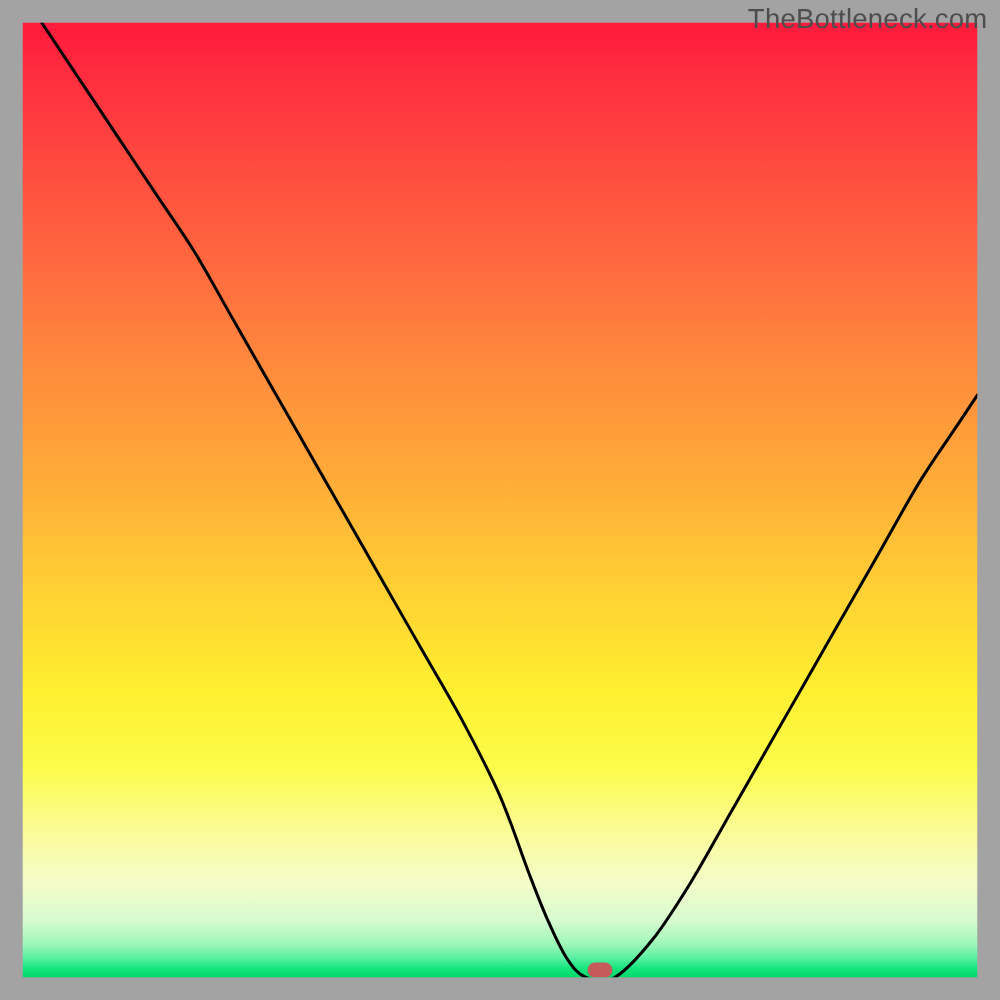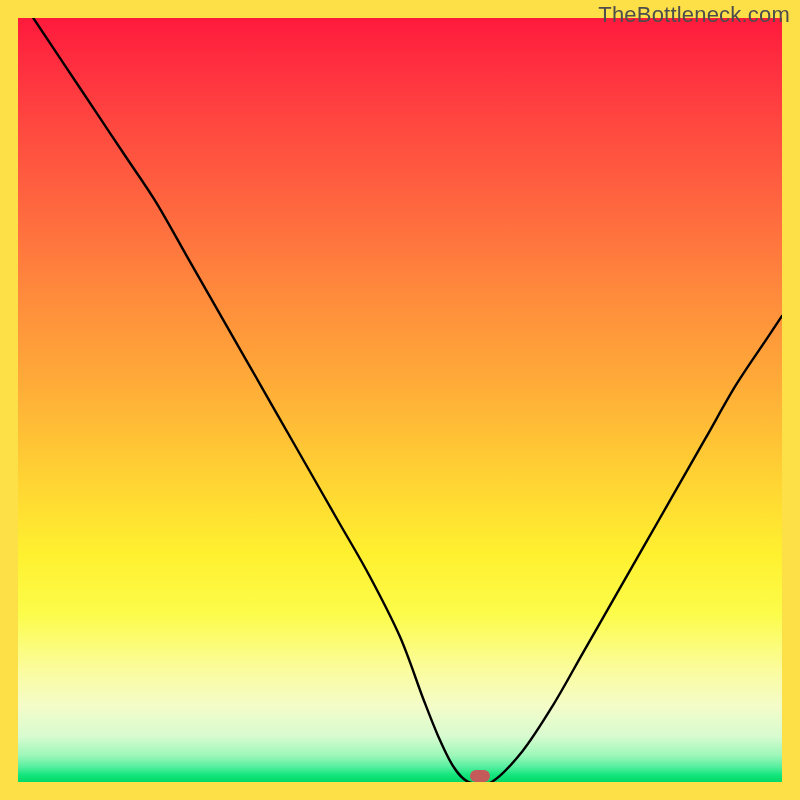--- a/index.html
+++ b/index.html
@@ -8,21 +8,21 @@
     width: 800px;
     height: 800px;
     background: #000;
     overflow: hidden;
     font-family: Arial, Helvetica, sans-serif;
   }
   .frame {
     position: relative;
     width: 800px;
     height: 800px;
-    background: #fde047;
+    background: #a3a3a3;
   }
   .watermark {
     position: absolute;
     top: 2px;
     right: 10px;
     color: #4d4d4d;
     font-size: 22px;
     font-weight: 500;
     letter-spacing: 0.2px;
     z-index: 50;

